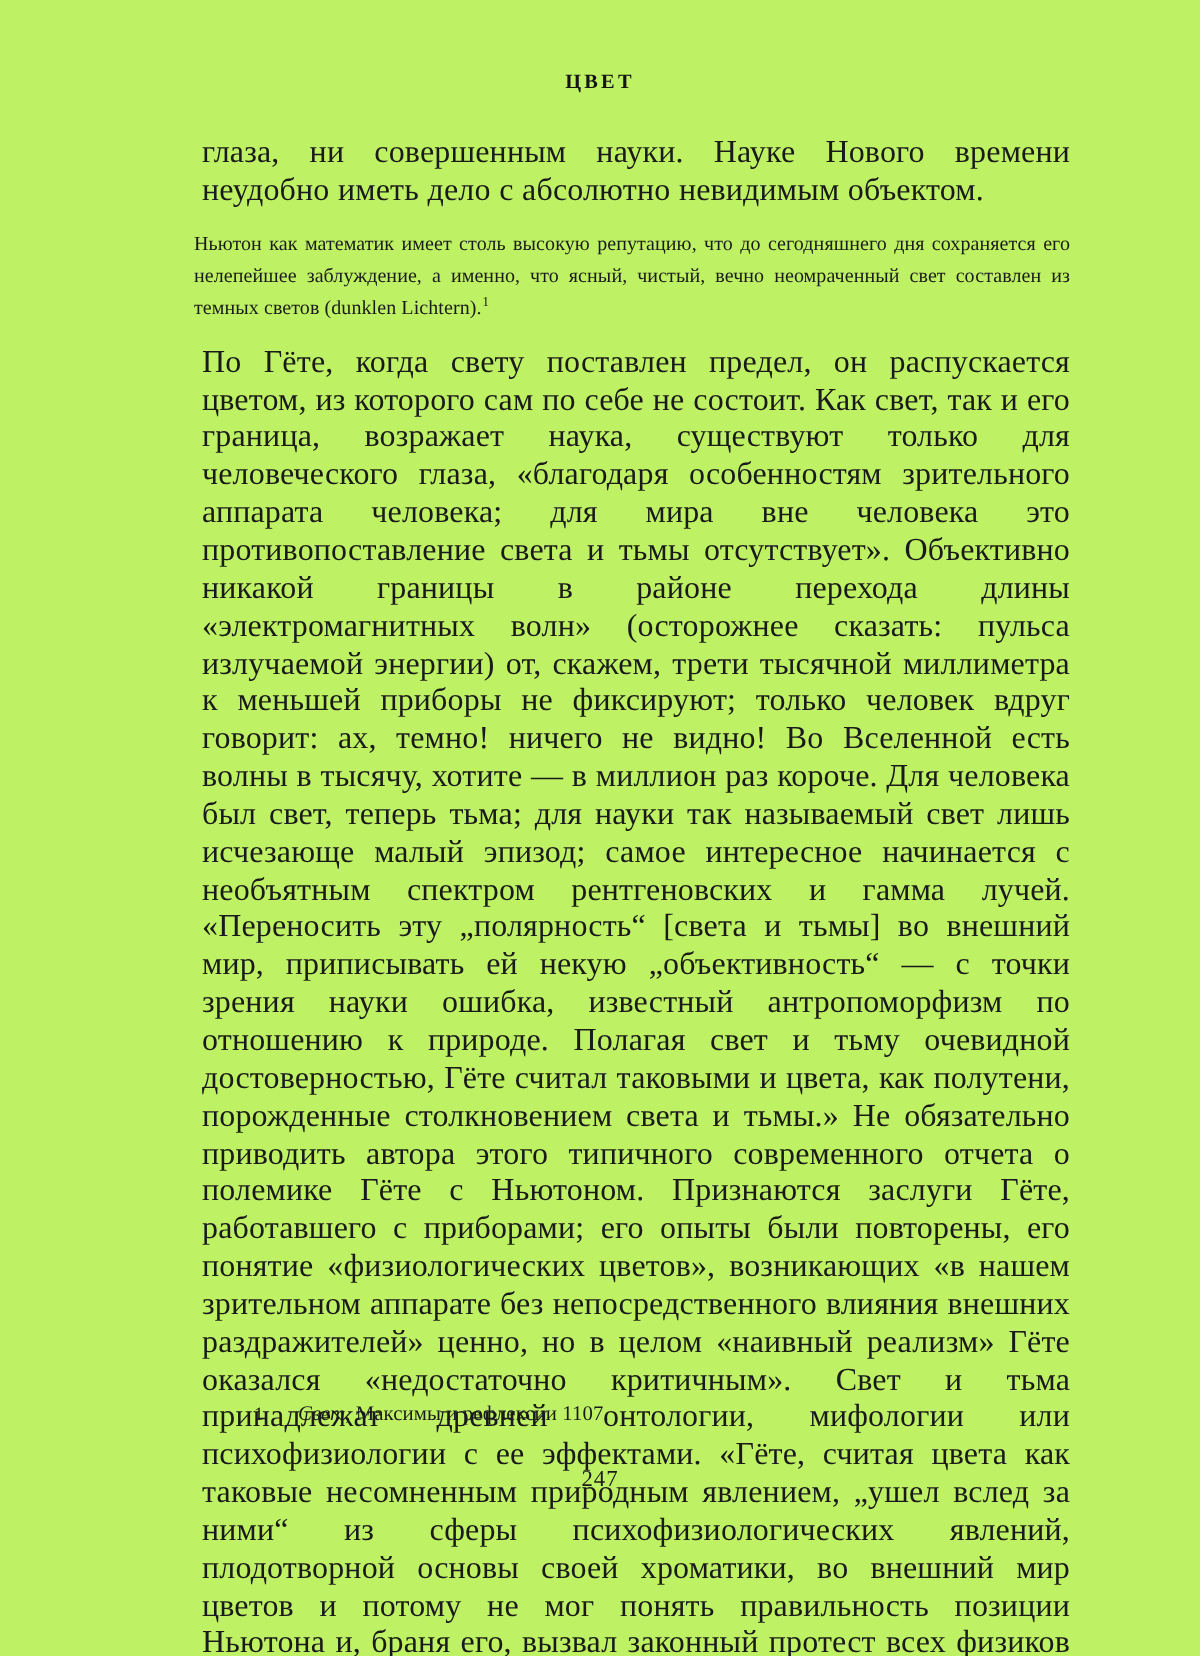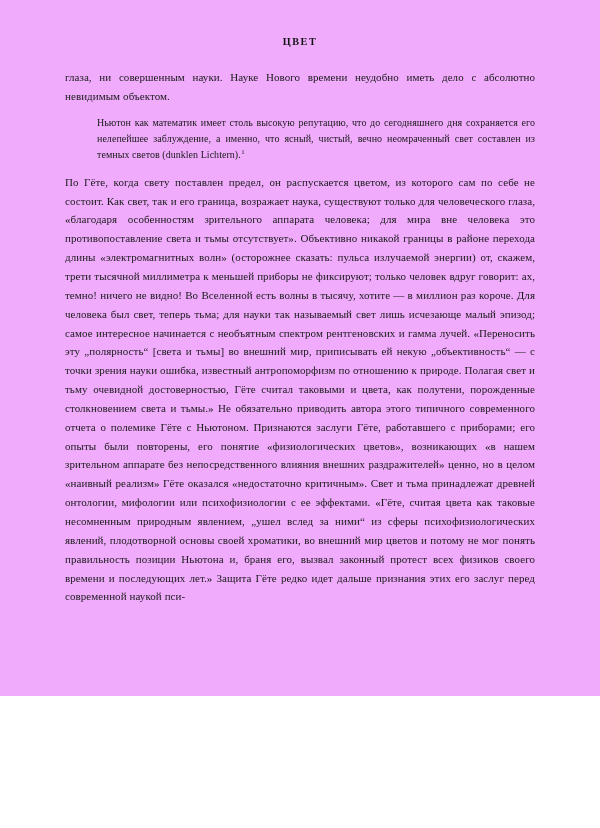--- a/index.html
+++ b/index.html
@@ -14,22 +14,22 @@
     position: relative;
     font-family: "Liberation Serif", "DejaVu Serif", serif;
     color: #1a1a1a;
     -webkit-font-smoothing: antialiased;
   }
 
   .page {
     position: absolute;
     left: 0; top: 0;
     width: 600px;
-    height: 696px;
-    background: #f0abfc;
+    height: 828px;
+    background: #bef264;
     overflow: hidden;
   }
 
   
   .running-head {
     position: absolute;
     left: 65px;
     top: 36px;
     width: 470px;
     text-align: center;
@@ -49,24 +49,25 @@
   }
 
   p {
     margin: 0;
     text-align: justify;
     text-justify: inter-word;
     hyphens: manual;
   }
 
   .body-par {
-    font-size: 11px;
+    font-size: 16px;
     line-height: 18.85px;
     letter-spacing: 0.005em;
     word-spacing: 0.012em;
+    margin-left: 36px;
   }
 
   .par-lead {
     text-indent: 0;
   }
 
   .par-cont {
     text-indent: 0;
     margin-top: 10.5px;
   }

